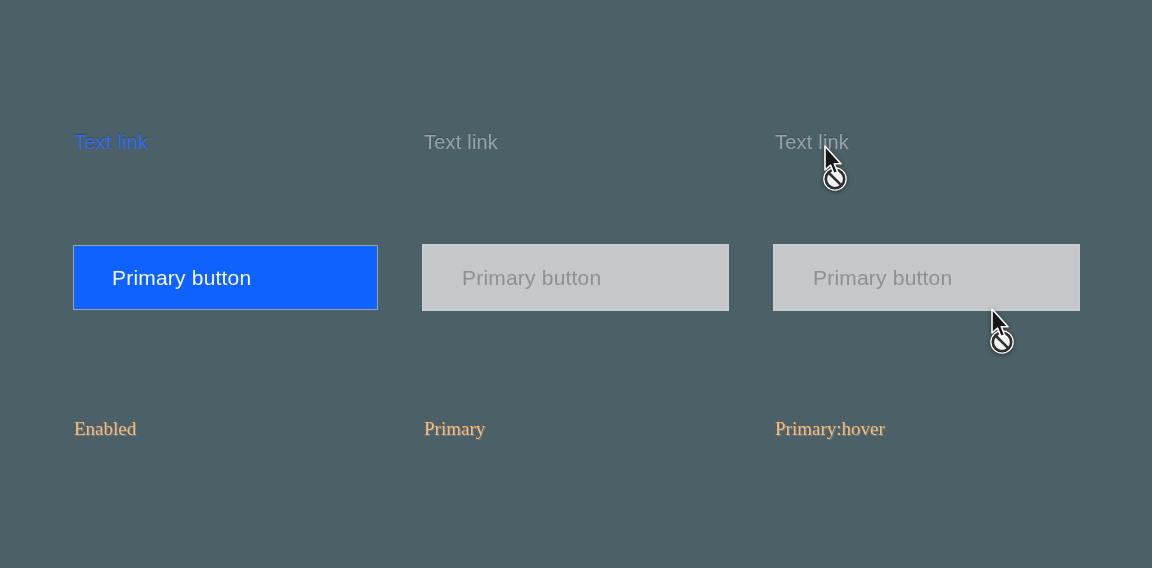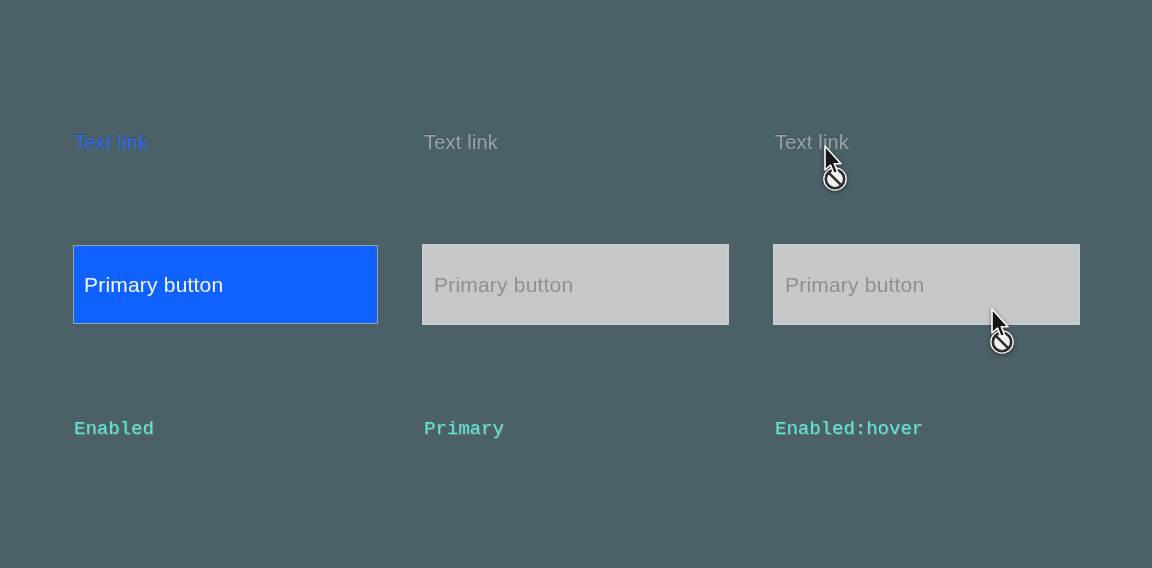--- a/index.html
+++ b/index.html
@@ -41,25 +41,25 @@
   .text-link.disabled {
     color: #9aa2a9;
     text-shadow: 0 -1px 0 rgba(38,47,54,0.30);
   }
 
   .primary-btn {
     position: absolute;
     top: 246px;
     left: 0;
     width: 303px;
-    height: 77px;
+    height: 63px;
     box-sizing: border-box;
     display: flex;
     align-items: center;
-    padding-left: 10px;
+    padding-left: 38px;
     font-size: 21px;
     letter-spacing: 0.2px;
     border: none;
     font-family: "Liberation Sans", sans-serif;
     text-align: center;
   }
   .primary-btn.enabled {
     background: #0f62fe;
     color: #f4f7f9;
     box-shadow: 0 0 0 1px rgba(213,220,226,0.55);
@@ -67,23 +67,23 @@
   .primary-btn.disabled {
     background: #c5c7c8;
     color: #8d9192;
     box-shadow: 0 0 0 2px rgba(220,224,227,0.85);
   }
 
   .state-label {
     position: absolute;
     top: 418px;
     left: 0;
-    font-family: Liberation Mono, monospace;
+    font-family: Liberation Serif, serif;
     font-size: 19px;
-    color: #5eead4;
+    color: #fdba74;
     text-shadow: 1px 1px 0 rgba(198,206,212,0.28);
     white-space: nowrap;
   }
 
   .cursor-icon {
     position: absolute;
     filter: drop-shadow(0 1px 2px rgba(0,0,0,0.45));
     pointer-events: none;
   }
   .cursor-icon.on-link   { left: 816px; top: 144px; }
@@ -102,21 +102,21 @@
 
   <div class="col col-2">
     <a class="text-link disabled">Text link</a>
     <button class="primary-btn disabled">Primary button</button>
     <div class="state-label">Primary</div>
   </div>
 
   <div class="col col-3">
     <a class="text-link disabled">Text link</a>
     <button class="primary-btn disabled">Primary button</button>
-    <div class="state-label">Enabled:hover</div>
+    <div class="state-label">Primary:hover</div>
   </div>
 
   <svg class="cursor-icon on-link" width="40" height="56" viewBox="0 0 40 56">
     <circle cx="19" cy="35" r="11" fill="none" stroke="#ffffff" stroke-width="1.6"></circle>
     <circle cx="19" cy="35" r="9.2" fill="#f0f1f1" stroke="#2e2e2e" stroke-width="2.6"></circle>
     <line x1="12.8" y1="28.8" x2="25.2" y2="41.2" stroke="#2e2e2e" stroke-width="2.6"></line>
     <path d="M9,2 L9,26 L14.6,21.2 L17.9,29.6 L21.6,28 L18.3,19.8 L25,19.8 Z" fill="#161616" stroke="#ffffff" stroke-width="1.6" stroke-linejoin="round"></path>
   </svg>
 
   <svg class="cursor-icon on-button" width="40" height="56" viewBox="0 0 40 56">

